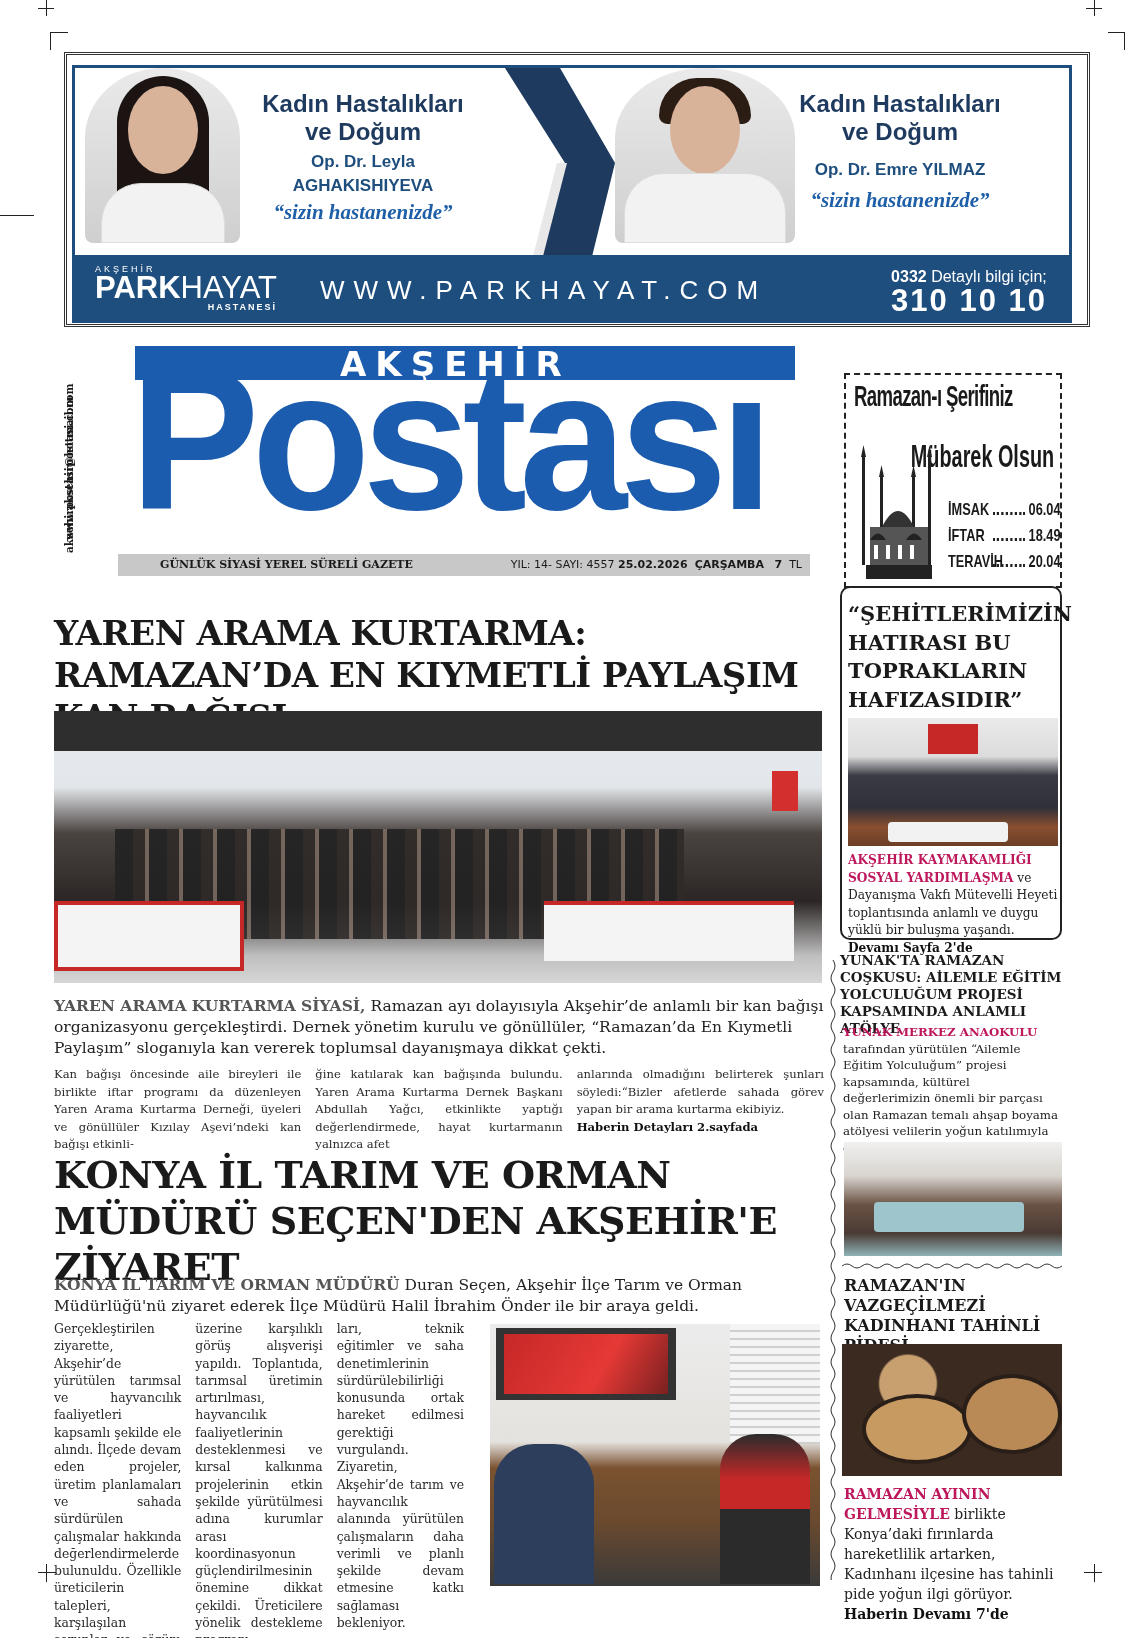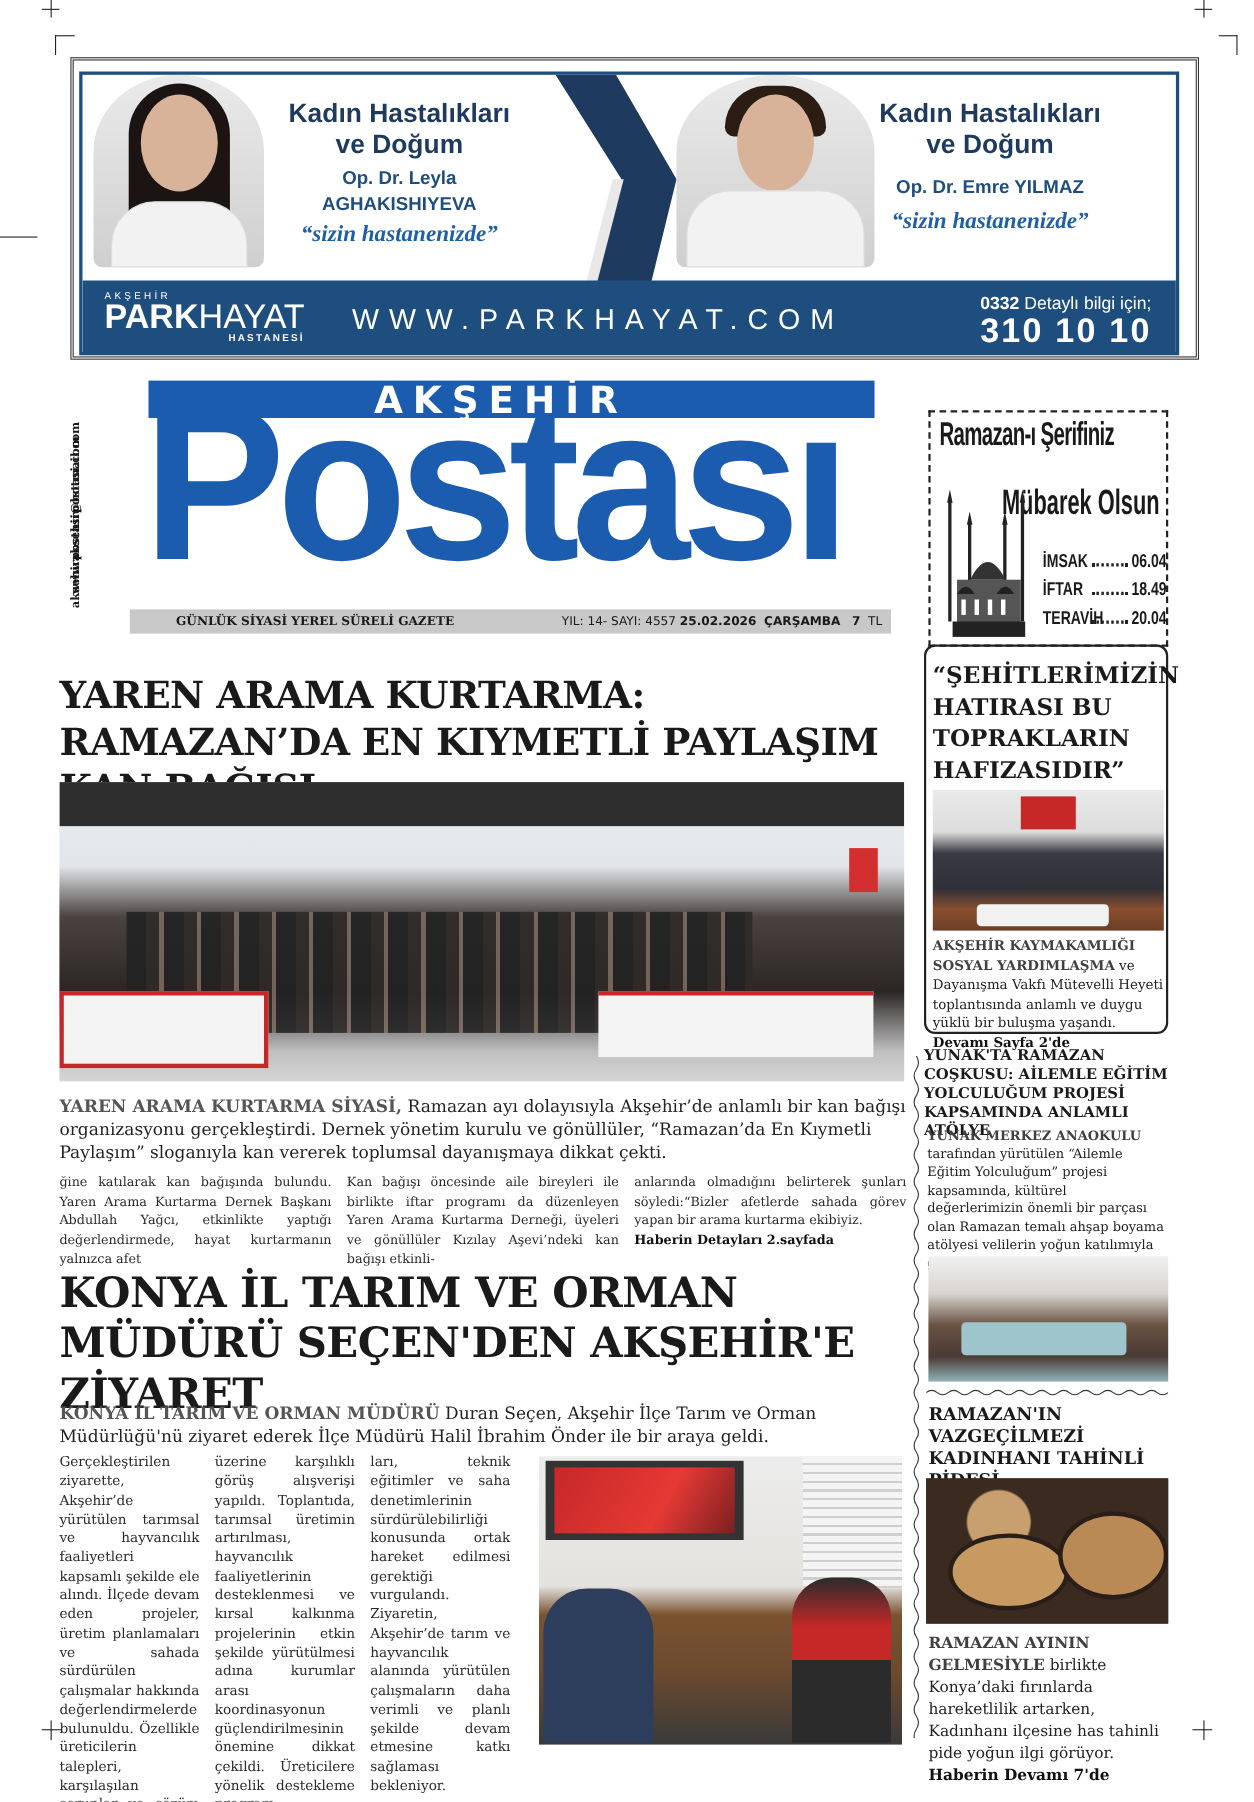--- a/index.html
+++ b/index.html
@@ -63,21 +63,21 @@
   .lead { position: absolute; font-family: "DejaVu Serif", serif; font-size: 15.5px; line-height: 21px; color: #222; }
   .lead .kick { font-weight: bold; color: #555; }
   .cols { position: absolute; display: flex; gap: 14px; font-family: "DejaVu Serif", serif; font-size: 11.6px; line-height: 17.6px; color: #2a2a2a; text-align: justify; }
   .cols .col { flex: 1; }
   .cols .more { font-weight: bold; color: #111; display: block; }
 
   
   .rbox { position: absolute; left: 840px; top: 586px; width: 222px; height: 354px; border: 2px solid #222; border-radius: 10px; overflow: hidden; }
   .rh { position: absolute; font-family: "DejaVu Serif", serif; font-weight: bold; color: #1a1a1a; }
   .rtext { position: absolute; font-family: "DejaVu Serif", serif; font-size: 12.2px; line-height: 17.5px; color: #222; }
-  .rtext .kick { font-weight: bold; color: #404040; }
+  .rtext .kick { font-weight: bold; color: #be185d; }
   .rtext .more { font-weight: bold; color: #111; }
   .wavy { position: absolute; width: 10px; }
 </style>
 </head>
 <body>
 
 <div class="crop" style="left:46px;top:0;width:1px;height:16px;"></div>
 <div class="crop" style="left:38px;top:8px;width:16px;height:1px;"></div>
 <div class="crop" style="left:1094px;top:0;width:1px;height:16px;"></div>
 <div class="crop" style="left:1086px;top:8px;width:16px;height:1px;"></div>
@@ -192,22 +192,22 @@
   <div style="position:absolute;left:0;right:0;top:0;height:40px;background:#2e2e2e;"></div>
   <div style="position:absolute;left:8%;right:18%;top:118px;height:110px;background:repeating-linear-gradient(90deg,#222 0 18px,#2f2a28 18px 30px,#7a6a60 30px 34px);opacity:0.9;"></div>
   <div style="position:absolute;left:0;top:190px;width:190px;height:70px;background:#f4f4f4;border:4px solid #c62828;"></div>
   <div style="position:absolute;left:490px;top:190px;width:250px;height:60px;background:#f4f4f4;border-top:4px solid #c62828;"></div>
   <div style="position:absolute;left:718px;top:60px;width:26px;height:40px;background:#d32f2f;"></div>
 </div>
 <div class="lead" style="left:54px;top:995px;width:770px;">
   <span class="kick">YAREN ARAMA KURTARMA SİYASİ,</span><span> Ramazan ayı dolayısıyla Akşehir’de anlamlı bir kan bağışı organizasyonu gerçekleştirdi. Dernek yönetim kurulu ve gönüllüler, “Ramazan’da En Kıymetli Paylaşım” sloganıyla kan vererek toplumsal dayanışmaya dikkat çekti.</span>
 </div>
 <div class="cols" style="left:54px;top:1066px;width:770px;height:70px;">
+  <div class="col">Kan bağışı öncesinde aile bireyleri ile birlikte iftar programı da düzenleyen Yaren Arama Kurtarma Derneği, üyeleri ve gönüllüler Kızılay Aşevi’ndeki kan bağışı etkinli-</div>
   <div class="col">ğine katılarak kan bağışında bulundu. Yaren Arama Kurtarma Dernek Başkanı Abdullah Yağcı, etkinlikte yaptığı değerlendirmede, hayat kurtarmanın yalnızca afet</div>
-  <div class="col">Kan bağışı öncesinde aile bireyleri ile birlikte iftar programı da düzenleyen Yaren Arama Kurtarma Derneği, üyeleri ve gönüllüler Kızılay Aşevi’ndeki kan bağışı etkinli-</div>
   <div class="col"><span>anlarında olmadığını belirterek şunları söyledi:“Bizler afetlerde sahada görev yapan bir arama kurtarma ekibiyiz.</span><span class="more">Haberin Detayları 2.sayfada</span></div>
 </div>
 
 <div class="headline h-main2">KONYA İL TARIM VE ORMAN MÜDÜRÜ SEÇEN'DEN AKŞEHİR'E ZİYARET</div>
 <div class="lead" style="left:54px;top:1274px;width:770px;">
   <span class="kick">KONYA İL TARIM VE ORMAN MÜDÜRÜ</span><span> Duran Seçen, Akşehir İlçe Tarım ve Orman Müdürlüğü'nü ziyaret ederek İlçe Müdürü Halil İbrahim Önder ile bir araya geldi.</span>
 </div>
 <div class="cols" style="left:54px;top:1320px;width:410px;height:260px;font-size:12.4px;line-height:17.3px;">
   <div class="col">Gerçekleştirilen ziyarette, Akşehir’de yürütülen tarımsal ve hayvancılık faaliyetleri kapsamlı şekilde ele alındı. İlçede devam eden projeler, üretim planlamaları ve sahada sürdürülen çalışmalar hakkında değerlendirmelerde bulunuldu. Özellikle üreticilerin talepleri, karşılaşılan sorunlar ve çözüm önerileri</div>
   <div class="col">üzerine karşılıklı görüş alışverişi yapıldı. Toplantıda, tarımsal üretimin artırılması, hayvancılık faaliyetlerinin desteklenmesi ve kırsal kalkınma projelerinin etkin şekilde yürütülmesi adına kurumlar arası koordinasyonun güçlendirilmesinin önemine dikkat çekildi. Üreticilere yönelik destekleme program-</div>

